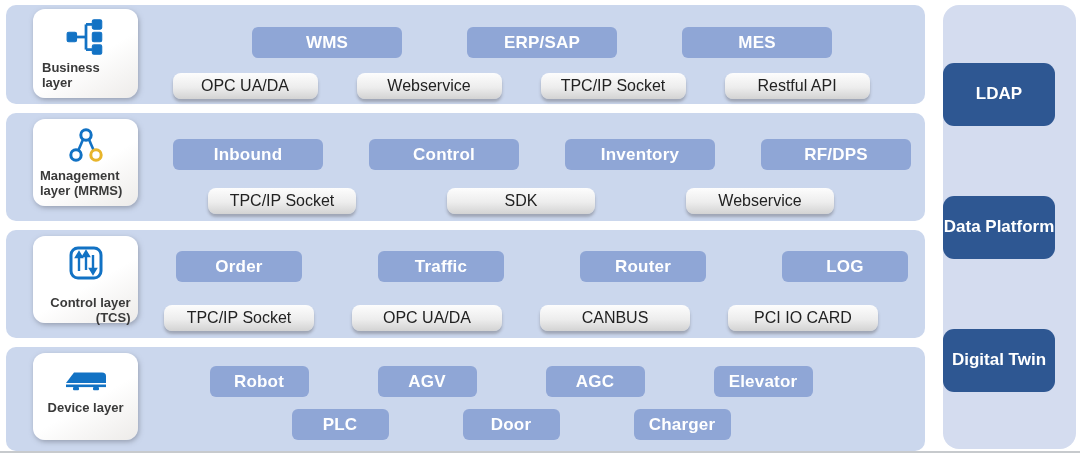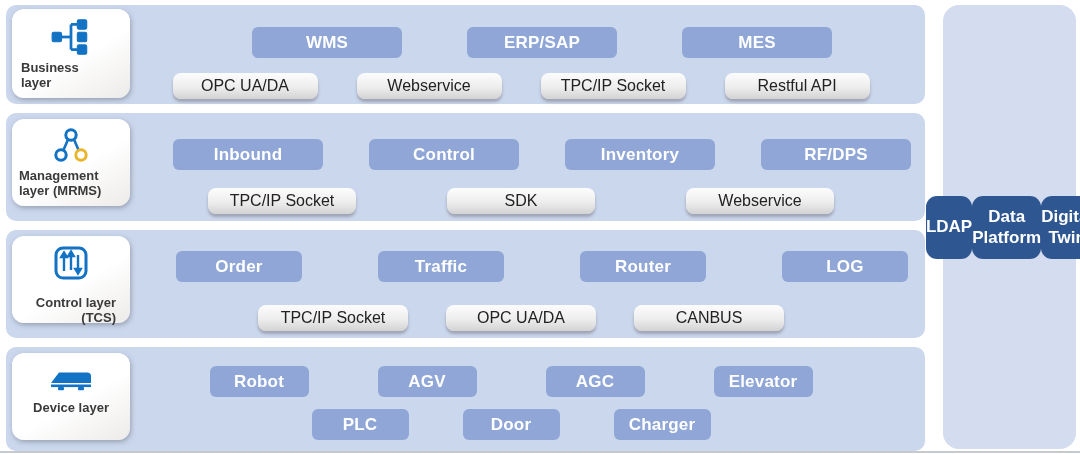--- a/index.html
+++ b/index.html
@@ -10,21 +10,21 @@
   
   .main{position:absolute;left:6px;top:5px;width:919px;display:flex;flex-direction:column;gap:9px;}
   .panel{position:relative;background:#CBD7ED;border-radius:10px;}
   .panel-business{height:99px;}
   .panel-management{height:108px;}
   .panel-control{height:108px;}
   .panel-device{height:104px;}
 
   
   .badge{
-    position:absolute;left:6px;top:6px;width:118px;height:87px;
+    position:absolute;left:27px;top:6px;width:105px;height:87px;
     background:linear-gradient(150deg,#ffffff 55%,#edebe9);
     border-radius:12px;box-shadow:1px 2px 5px rgba(110,115,130,.55);
     display:flex;flex-direction:column;align-items:center;padding-top:7px;box-sizing:border-box;
   }
   .panel-business .badge{top:4px;height:89px;}
   .badge .icon{flex:0 0 auto;display:flex;align-items:center;justify-content:center;}
   .badge-label{
     margin-top:2px;font-size:13px;font-weight:bold;color:#3a3a3a;line-height:1.18;
   }
   .panel-business .badge-label{align-self:flex-start;text-align:left;padding-left:9px;max-width:72px;}
@@ -53,27 +53,27 @@
     color:#222222;font-size:16px;display:flex;align-items:center;justify-content:center;
   }
 
   .panel-business .row-apps{column-gap:23px;}   .panel-business .app{width:150px;}
   .panel-business .row-protos{column-gap:39px;} .panel-business .proto{width:145px;}
   .panel-management .row-apps{column-gap:4px;} .panel-management .app{width:150px;}
   .panel-management .row-protos{column-gap:91px;} .panel-management .proto{width:148px;}
   .panel-control .row-apps{column-gap:34px;}    .panel-control .app{width:126px;}
   .panel-control .row-protos{column-gap:38px;}  .panel-control .proto{width:150px;}
   .panel-device .row-apps{column-gap:27px;}     .panel-device .row-apps .app{width:99px;}
-  .panel-device .row-apps2{column-gap:12px;}    .panel-device .row-apps2 .app{width:97px;}
+  .panel-device .row-apps2{column-gap:32px;}    .panel-device .row-apps2 .app{width:97px;}
 
   
   .sidebar{
     position:absolute;left:943px;top:5px;width:133px;height:444px;
     background:#D4DCEF;border-radius:16px;
-    display:flex;flex-direction:row;align-items:center;justify-content:center;row-gap:70px;
+    display:flex;flex-direction:column;align-items:flex-start;justify-content:center;row-gap:70px;
   }
   .side-box{
     width:112px;height:63px;background:#2E5792;border-radius:11px;
     color:#ffffff;font-weight:bold;font-size:17px;line-height:1.25;
     display:flex;align-items:center;justify-content:center;text-align:center;
   }
 
   .bottom-rule{position:absolute;left:0;top:451px;width:1080px;height:2px;background:#C7CACD;}
 </style>
 </head>
@@ -163,20 +163,21 @@
       <div class="row row-apps">
         <div class="app">Order</div>
         <div class="app">Traffic</div>
         <div class="app">Router</div>
         <div class="app">LOG</div>
       </div>
       <div class="row row-protos">
         <div class="proto">TPC/IP Socket</div>
         <div class="proto">OPC UA/DA</div>
         <div class="proto">CANBUS</div>
+        <div class="proto">PCI IO CARD</div>
       </div>
     </div>
   </section>
 
   <section class="panel panel-device">
     <div class="badge">
       <span class="icon" style="margin-top:8px;">
         <svg width="46" height="26" viewBox="0 0 46 26">
           <path d="M3,15 L11,4.5 L39,4.5 Q43,4.5 43,8 L43,15 Z" fill="#1272C4"></path>
           <rect x="3" y="16.5" width="40" height="2.6" fill="#1272C4"></rect>

